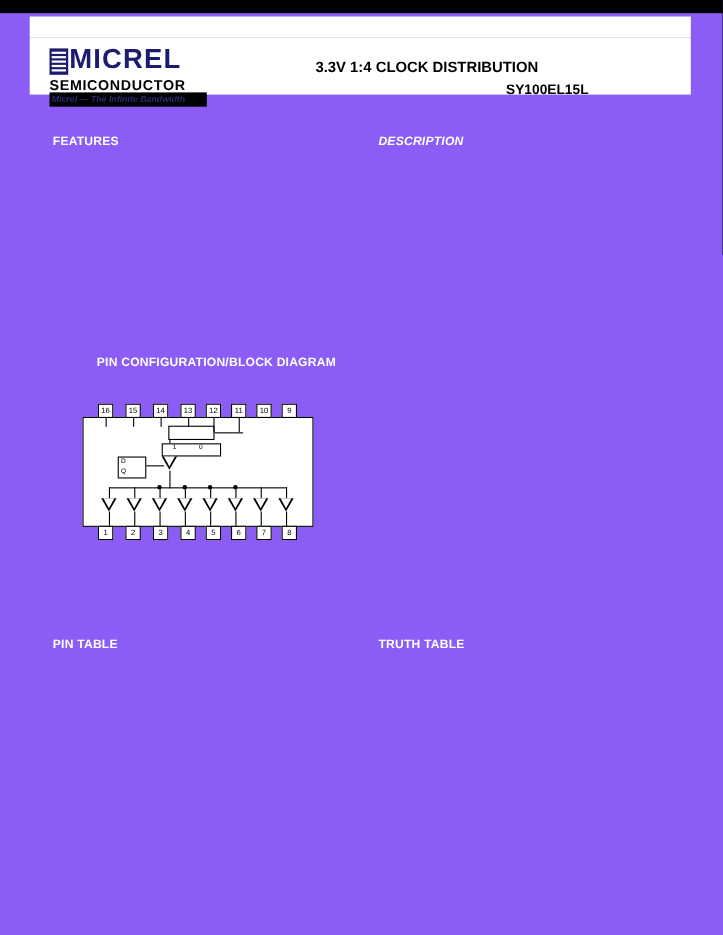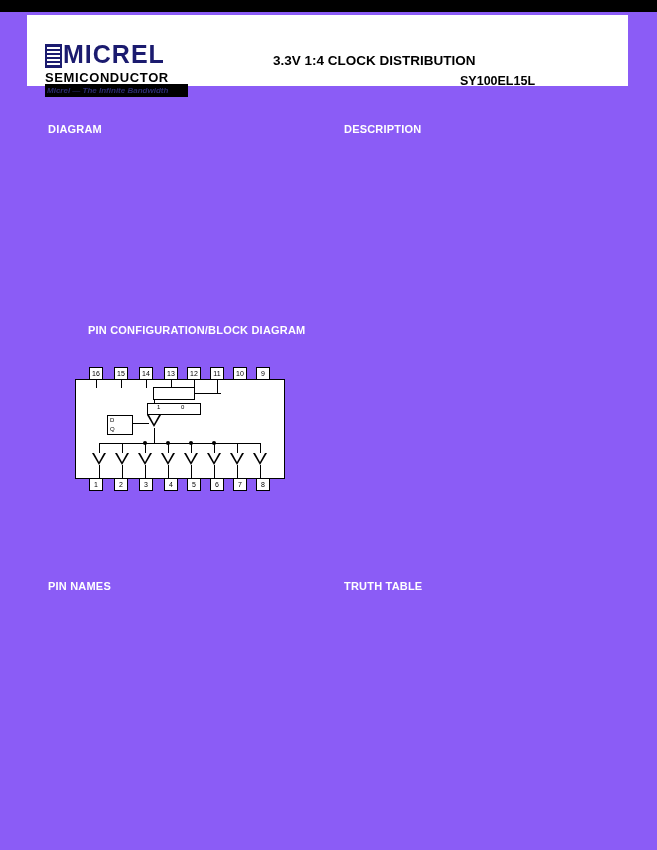--- a/index.html
+++ b/index.html
@@ -116,20 +116,21 @@
   
   .title-main {
     position: absolute;
     left: 273px;
     top: 40px;
     width: 230px;
     font-size: 13.5px;
     font-weight: bold;
     color: #000000;
     line-height: 17px;
+    text-align: center;
   }
   .title-right {
     position: absolute;
     left: 460px;
     top: 46px;
     width: 160px;
     text-align: right;
     font-size: 10.5px;
     font-weight: bold;
     color: #000000;
@@ -149,21 +150,21 @@
   
   .sec-head {
     position: absolute;
     font-size: 11px;
     font-weight: bold;
     color: #ffffff;
     letter-spacing: 0.2px;
     white-space: nowrap;
   }
   #features-head { left: 48px; top: 111px; }
-  #description-head { left: 344px; top: 111px; }
+  #description-head { left: 344px; top: 111px; font-style: italic; }
   #pinconfig-head { left: 48px; top: 312px; padding-left: 40px; }
   #pinnames-head { left: 48px; top: 568px; }
   #truthtable-head { left: 344px; top: 568px; }
 
   
   .diagram {
     position: absolute;
     left: 75px;
     top: 355px;
     width: 212px;
@@ -264,24 +265,24 @@
       </div>
       <div class="logo-text">MICREL</div>
     </div>
     <div class="logo-semi">SEMICONDUCTOR</div>
     <div class="logo-tag">Micrel — The Infinite Bandwidth Company</div>
   </div>
 
   <div class="title-main">3.3V 1:4 CLOCK DISTRIBUTION</div>
   <div class="part-number">SY100EL15L</div>
 
-  <div class="sec-head" id="features-head">DIAGRAM</div>
+  <div class="sec-head" id="features-head">FEATURES</div>
   <div class="sec-head" id="description-head">DESCRIPTION</div>
   <div class="sec-head" id="pinconfig-head">PIN CONFIGURATION/BLOCK DIAGRAM</div>
-  <div class="sec-head" id="pinnames-head">PIN NAMES</div>
+  <div class="sec-head" id="pinnames-head">PIN TABLE</div>
   <div class="sec-head" id="truthtable-head">TRUTH TABLE</div>
 
   <div class="diagram">
 
     <div class="chip-body"></div>
 
     <div class="pin pin-top" style="left:14px">16</div>
     <div class="pin pin-top" style="left:39px">15</div>
     <div class="pin pin-top" style="left:64px">14</div>
     <div class="pin pin-top" style="left:89px">13</div>

